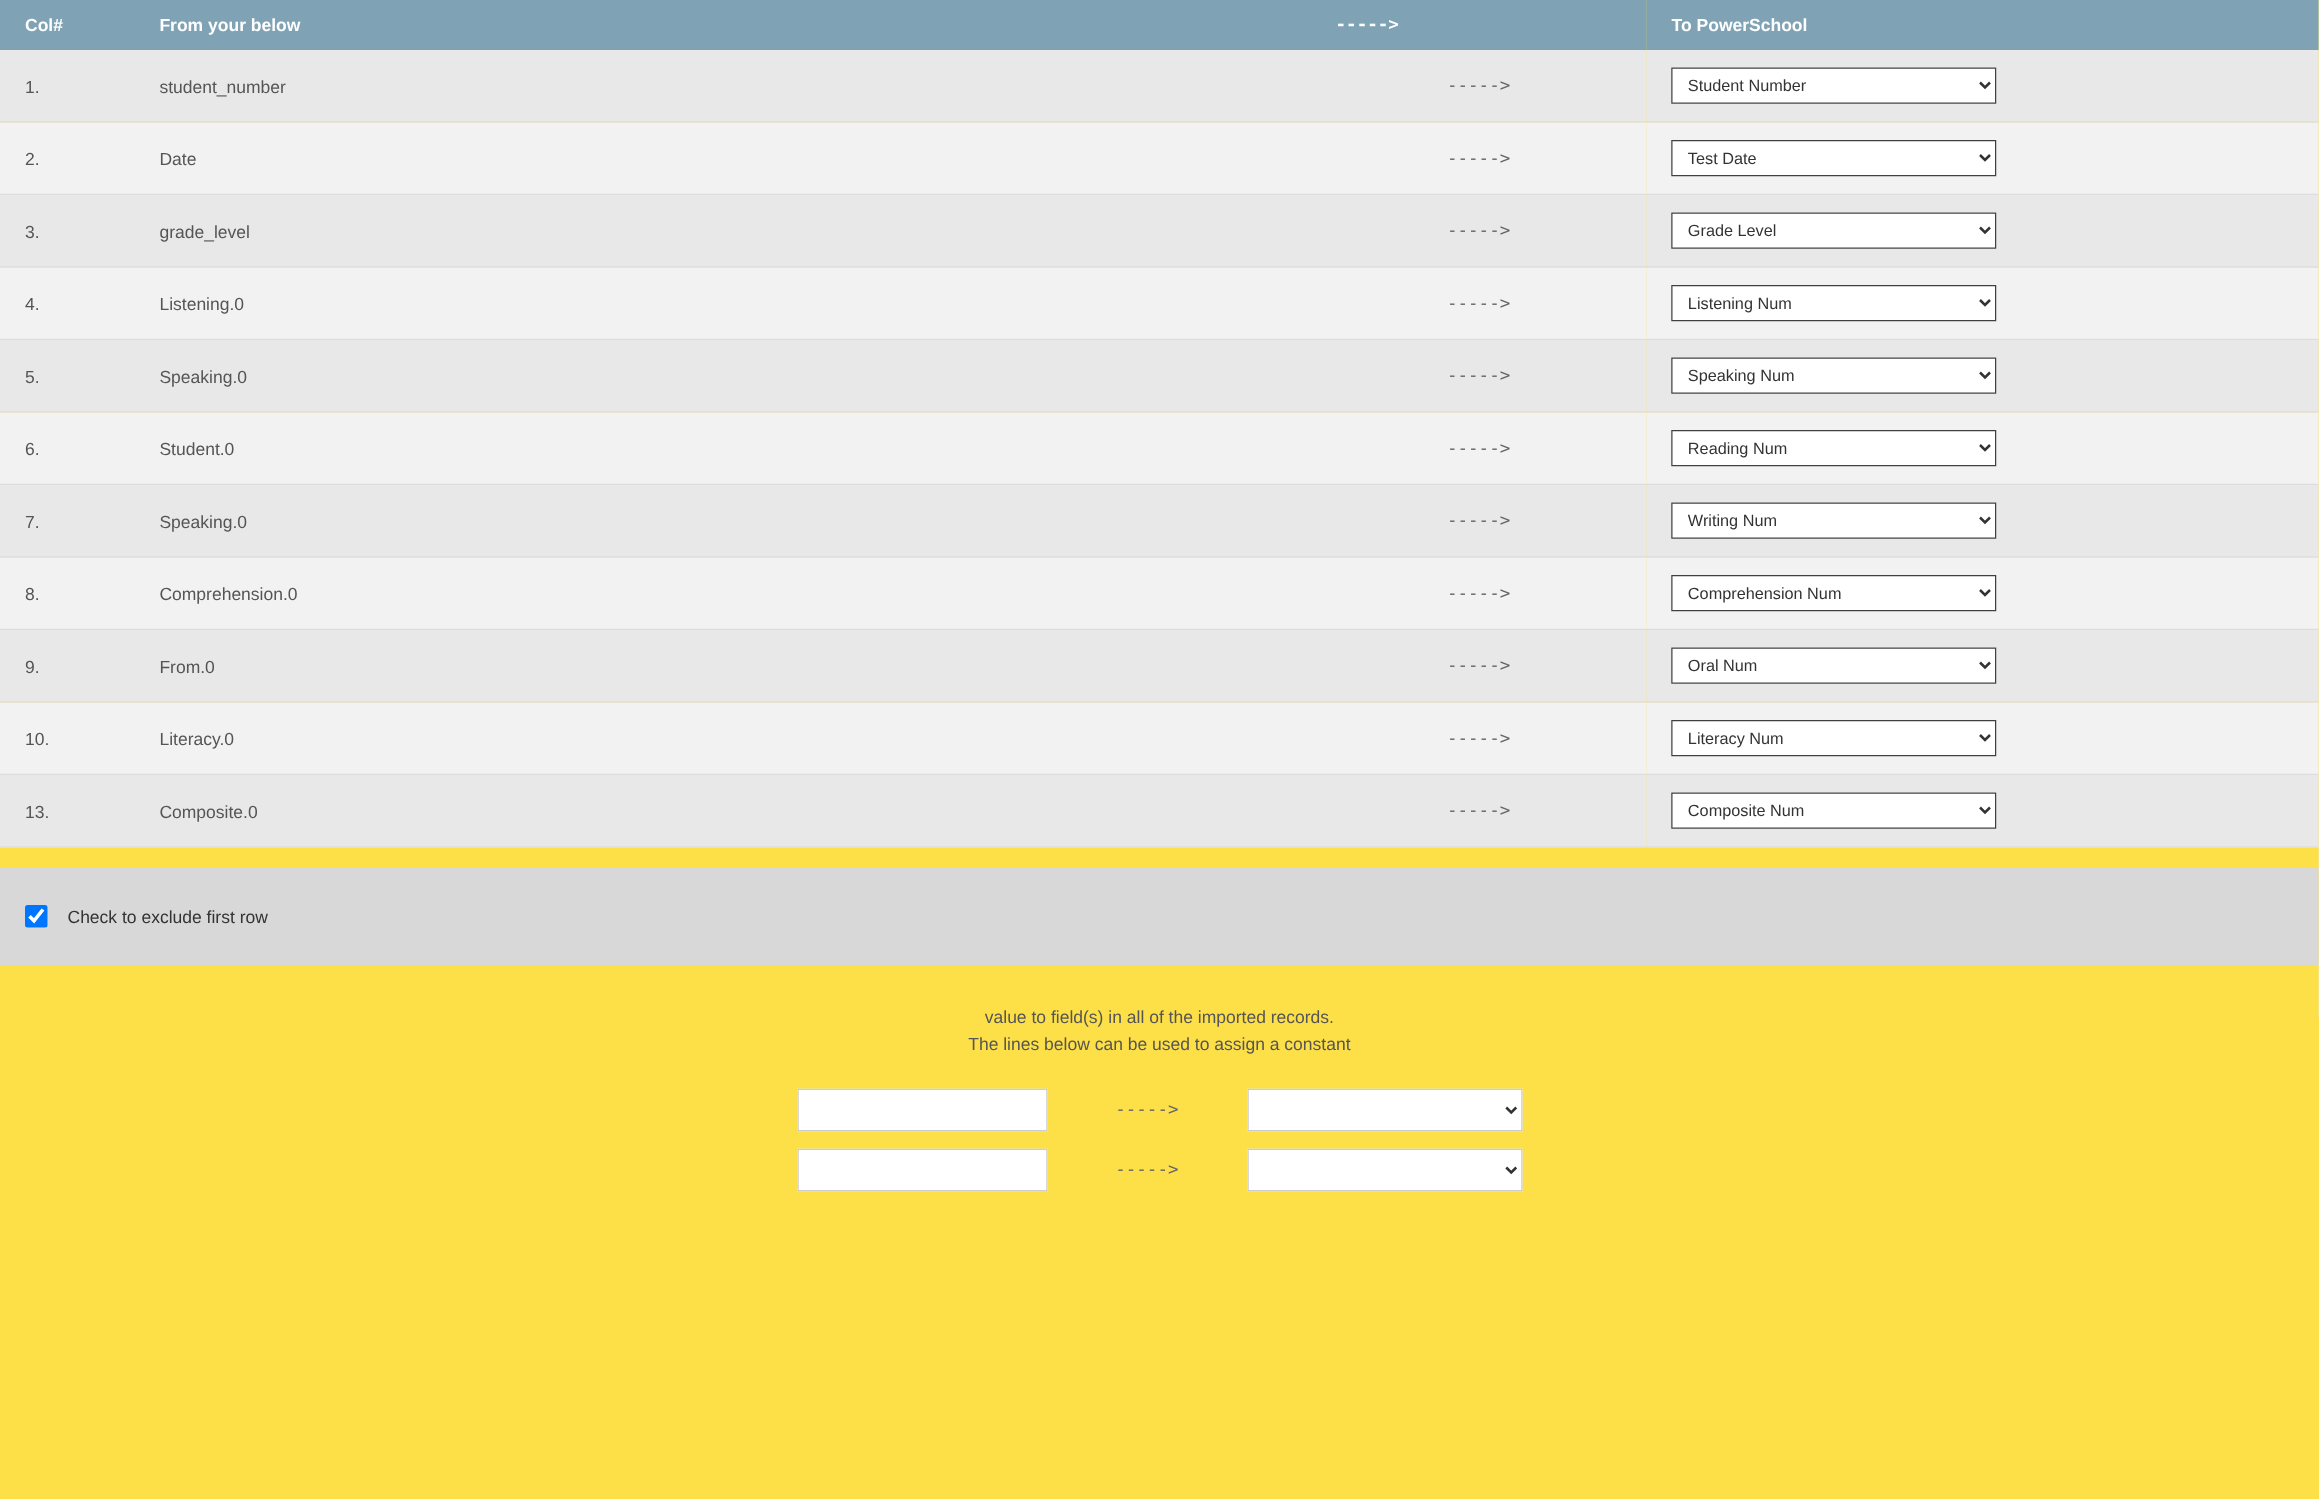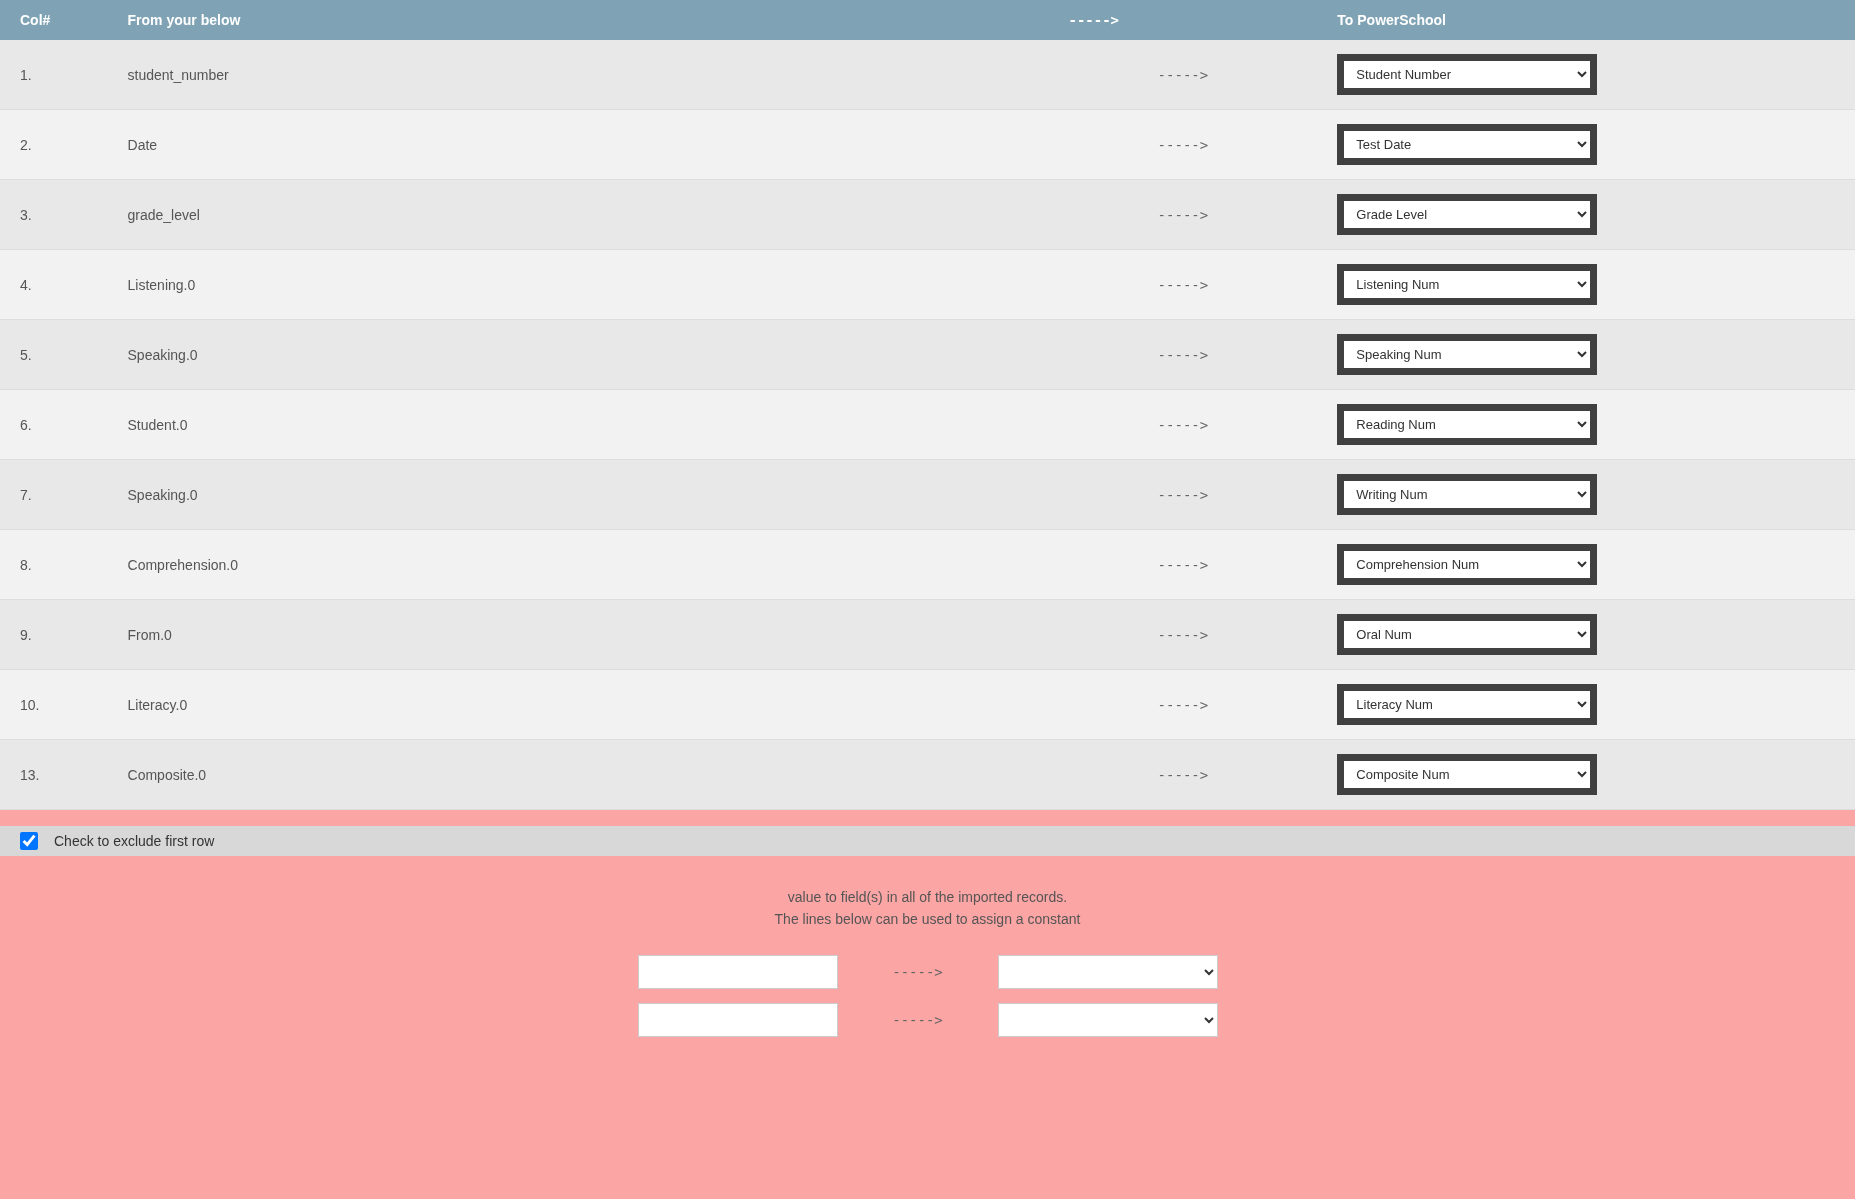--- a/index.html
+++ b/index.html
@@ -11,21 +11,21 @@
     body {
       font-family: Arial, sans-serif;
       font-size: 14px;
       background: #f0f0f0;
       color: #333;
     }
 
     .page-wrapper {
       width: 1855px;
       min-height: 1199px;
-      background: #fca5a5;
+      background: #fde047;
       padding: 0;
     }
 
     .mapping-table {
       width: 100%;
       border-collapse: collapse;
     }
 
     .mapping-table thead tr {
       background-color: #7fa3b5;
@@ -75,30 +75,30 @@
       text-align: center;
     }
 
     .col-to {
       width: 400px;
     }
 
     .col-to select {
       width: 260px;
       padding: 5px 8px;
-      border: 7px solid #404040;
+      border: 1px solid #404040;
       background: #fff;
       font-size: 13px;
       color: #333;
       appearance: auto;
     }
 
     .exclude-section {
       background: #d8d8d8;
-      padding: 6px 20px;
+      padding: 30px 20px;
       display: flex;
       align-items: center;
       gap: 16px;
       margin-top: 16px;
     }
 
     .exclude-section input[type="checkbox"] {
       width: 18px;
       height: 18px;
       cursor: pointer;

